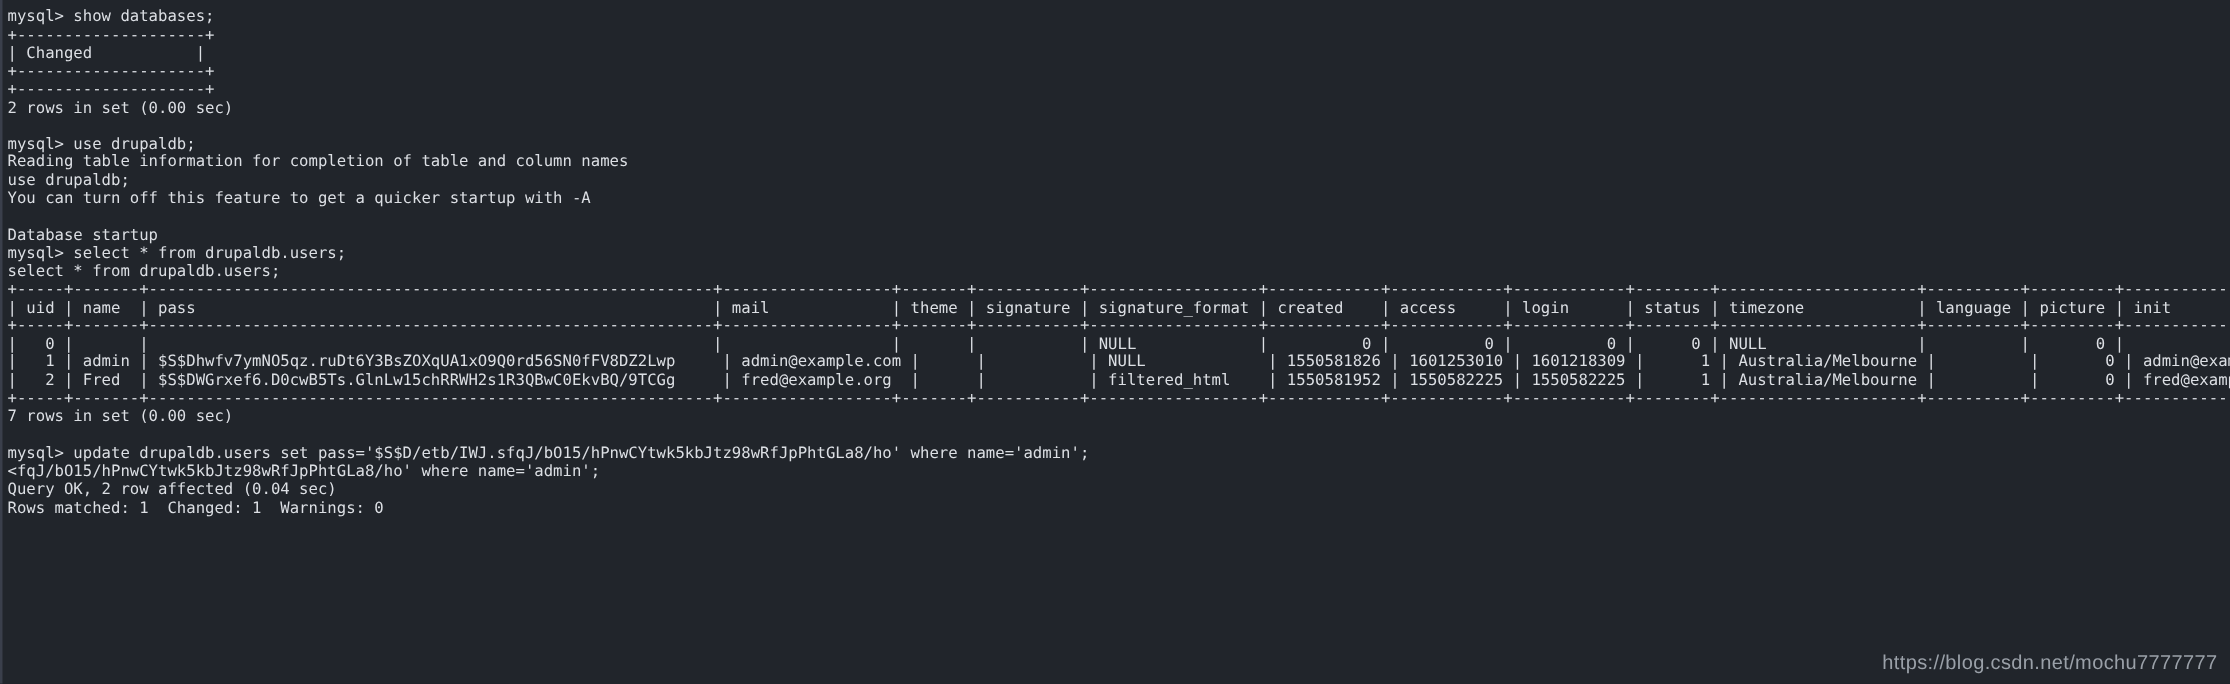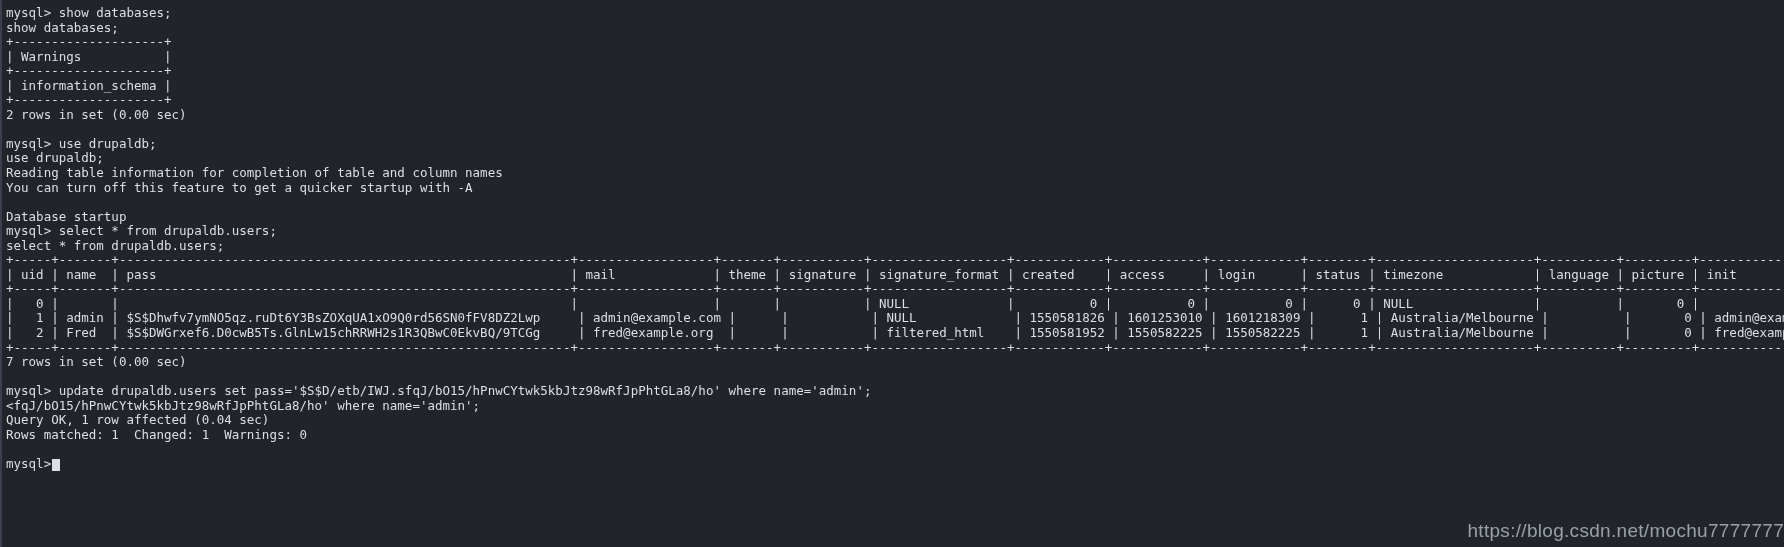--- a/index.html
+++ b/index.html
@@ -43,70 +43,67 @@
   #cursor {
     display: inline-block;
     width: 7.5px;
     height: 12px;
     background: #dcdfe4;
     vertical-align: text-bottom;
     margin-left: 1px;
   }
   #watermark {
     position: absolute;
-    right: 0;
+    right: 10px;
     bottom: 8px;
     font-family: "Liberation Sans", sans-serif;
-    font-size: 19px;
+    font-size: 16px;
     color: #9aa0a8;
     letter-spacing: 0.3px;
     white-space: nowrap;
   }
   #left-edge {
     position: absolute;
     left: 0;
     top: 0;
     width: 2px;
     height: 547px;
     background: #3a3f4b;
   }
 </style>
 </head>
 <body>
 
 <div id="terminal">
   <div id="left-edge"></div>
   <div id="terminal-output">
       <div class="term-line">mysql&gt; show databases;</div>
-      <div class="term-line">show databases;</div>
       <div class="term-line">+--------------------+</div>
-      <div class="term-line">| Warnings           |</div>
+      <div class="term-line">| Changed           |</div>
       <div class="term-line">+--------------------+</div>
-      <div class="term-line">| information_schema |</div>
       <div class="term-line">+--------------------+</div>
       <div class="term-line">2 rows in set (0.00 sec)</div>
       <div class="term-line blank"></div>
       <div class="term-line">mysql&gt; use drupaldb;</div>
+      <div class="term-line">Reading table information for completion of table and column names</div>
       <div class="term-line">use drupaldb;</div>
-      <div class="term-line">Reading table information for completion of table and column names</div>
       <div class="term-line">You can turn off this feature to get a quicker startup with -A</div>
       <div class="term-line blank"></div>
       <div class="term-line">Database startup</div>
       <div class="term-line">mysql&gt; select * from drupaldb.users;</div>
       <div class="term-line">select * from drupaldb.users;</div>
       <div class="term-line">+-----+-------+------------------------------------------------------------+------------------+-------+-----------+------------------+------------+------------+------------+--------+---------------------+----------+---------+------------------+------+</div>
       <div class="term-line">| uid | name  | pass                                                       | mail             | theme | signature | signature_format | created    | access     | login      | status | timezone            | language | picture | init             | data |</div>
       <div class="term-line">+-----+-------+------------------------------------------------------------+------------------+-------+-----------+------------------+------------+------------+------------+--------+---------------------+----------+---------+------------------+------+</div>
       <div class="term-line">|   0 |       |                                                            |                  |       |           | NULL             |          0 |          0 |          0 |      0 | NULL                |          |       0 |                  | NULL |</div>
       <div class="term-line">|   1 | admin | $S$Dhwfv7ymNO5qz.ruDt6Y3BsZOXqUA1xO9Q0rd56SN0fFV8DZ2Lwp     | admin@example.com |      |           | NULL             | 1550581826 | 1601253010 | 1601218309 |      1 | Australia/Melbourne |          |       0 | admin@example.com | b:0; |</div>
       <div class="term-line">|   2 | Fred  | $S$DWGrxef6.D0cwB5Ts.GlnLw15chRRWH2s1R3QBwC0EkvBQ/9TCGg     | fred@example.org  |      |           | filtered_html    | 1550581952 | 1550582225 | 1550582225 |      1 | Australia/Melbourne |          |       0 | fred@example.org  | b:0; |</div>
       <div class="term-line">+-----+-------+------------------------------------------------------------+------------------+-------+-----------+------------------+------------+------------+------------+--------+---------------------+----------+---------+------------------+------+</div>
       <div class="term-line">7 rows in set (0.00 sec)</div>
       <div class="term-line blank"></div>
       <div class="term-line">mysql&gt; update drupaldb.users set pass='$S$D/etb/IWJ.sfqJ/bO15/hPnwCYtwk5kbJtz98wRfJpPhtGLa8/ho' where name='admin';</div>
       <div class="term-line">&lt;fqJ/bO15/hPnwCYtwk5kbJtz98wRfJpPhtGLa8/ho' where name='admin';</div>
-      <div class="term-line">Query OK, 1 row affected (0.04 sec)</div>
+      <div class="term-line">Query OK, 2 row affected (0.04 sec)</div>
       <div class="term-line">Rows matched: 1  Changed: 1  Warnings: 0</div>
       <div class="term-line blank"></div>
     </div>
-  <div class="term-line"><span>mysql&gt;</span><span id="cursor"></span></div>
   <div id="watermark">https://blog.csdn.net/mochu7777777</div>
 </div>
 
 </body></html>

